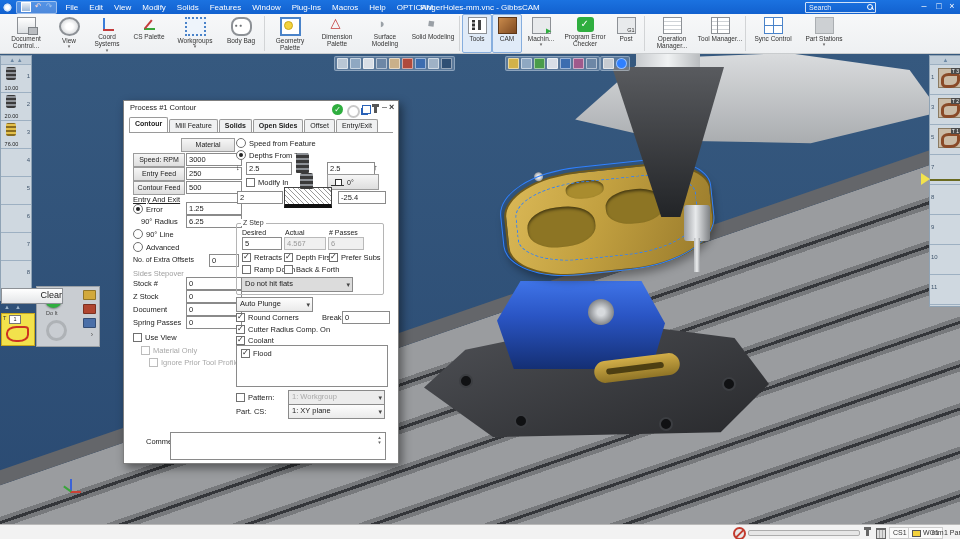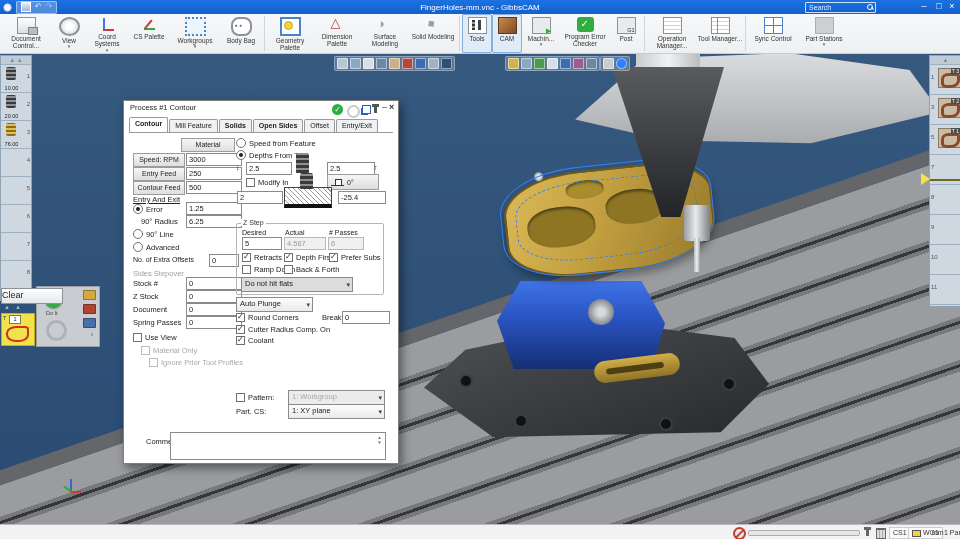--- a/index.html
+++ b/index.html
@@ -108,21 +108,21 @@
   .drill{position:absolute;left:5px;top:2px;width:10px;height:13px;border-radius:2px;
     background:repeating-linear-gradient(0deg,#3a3a3a 0 2px,#8d9196 2px 4px);}
   .drill.gold{background:repeating-linear-gradient(0deg,#8a6d1f 0 2px,#e3c04c 2px 4px);}
   .oslot{position:relative;height:29px;border-bottom:1px solid #9db0c2;}
   .onum{position:absolute;left:1px;top:9px;font-size:6px;color:#41566d;}
   .othumb{position:absolute;left:8px;top:3px;width:21px;height:18px;background:#cabba7;border:1px solid #8a7a62;}
   .oshape{position:absolute;left:2px;top:4px;width:13px;height:9px;border:3px solid #8a4a28;border-radius:40% 20% 50% 30%;}
   .ochip{position:absolute;right:0;top:-1px;font-size:5px;font-weight:normal;background:#4b4b4b;color:#fff;padding:0 1px;line-height:6px;}
   
   .ppal{z-index:20;}
-  .clearbtn{background:linear-gradient(#fff,#e4e6e8);border:1px solid #8d9196;font-size:9px;text-align:left;line-height:13px;}
+  .clearbtn{background:linear-gradient(#fff,#e4e6e8);border:1px solid #8d9196;font-size:9px;text-align:right;line-height:13px;}
   .ptile{background:#f2e24c;border:1px solid #caa91e;}
   .ptile .chip{position:absolute;left:7px;top:1px;width:10px;height:7px;background:#fff;border:1px solid #777;
     font-size:5.5px;line-height:7px;text-align:center;}
   .ptile .t{position:absolute;left:1px;top:1px;font-size:5.5px;color:#333;}
   .ptile .shape{position:absolute;left:4px;top:12px;width:19px;height:12px;border:2px solid #cc3322;border-radius:45% 20% 45% 45%;}
   .dopanel{background:#c9cdd2;border:1px solid #9aa0a6;}
   .okring{position:absolute;width:17px;height:17px;border-radius:50%;background:#2fae3f;color:#fff;text-align:center;
     font-size:11px;line-height:17px;box-shadow:0 1px 2px rgba(0,0,0,.4);}
   .okring::after{content:"✓";}
   .doit{position:absolute;font-size:5.5px;color:#444;}
@@ -189,20 +189,33 @@
 
 <div class="screen">
 
   <div class="ab titlebar">
     <span class="appico"></span>
     <span class="qa">
       <span class="sv"></span>
       <span class="un">↶</span>
       <span class="re">↷</span>
     </span>
+    <span class="menus">
+      <span>File</span>
+      <span>Edit</span>
+      <span>View</span>
+      <span>Modify</span>
+      <span>Solids</span>
+      <span>Features</span>
+      <span>Window</span>
+      <span>Plug-Ins</span>
+      <span>Macros</span>
+      <span>Help</span>
+      <span>OPTICAM</span>
+    </span>
     <span class="tb-title">FingerHoles-mm.vnc - GibbsCAM</span>
     <span class="searchbox">
       <span>Search</span>
       <span class="mag"></span>
     </span>
     <span class="winbtn" style="right:30px;">–</span>
     <span class="winbtn" style="right:15px;">□</span>
     <span class="winbtn" style="right:2px;">×</span>
   </div>
 
@@ -581,20 +594,26 @@
     <span class="lbl" style="left:198px;top:212px">Break</span>
     <div class="fld" style="left:218px;top:210px;width:42px">0</div>
     <div class="cbrow" style="left:112px;top:224px">
       <span class="cb on"></span>
       <span>Cutter Radius Comp. On</span>
       </div>
     <div class="cbrow" style="left:112px;top:235px">
       <span class="cb on"></span>
       <span>Coolant</span>
       </div>
+    <div class="ab" style="left:112px;top:244px;width:150px;height:40px;border:1px solid #8a8a8a;background:#fff">
+      <div class="cbrow" style="left:4px;top:3px">
+        <span class="cb on"></span>
+        <span>Flood</span>
+        </div>
+    </div>
 
     <div class="cbrow" style="left:112px;top:292px">
       <span class="cb"></span>
       <span>Pattern:</span>
       </div>
     <div class="ddl dis" style="left:164px;top:289px;width:80px">1: Workgroup</div>
     <span class="lbl" style="left:112px;top:306px">Part. CS:</span>
     <div class="ddl" style="left:164px;top:303px;width:80px">1: XY plane</div>
 
     <span class="lbl" style="left:22px;top:336px">Comment</span>

